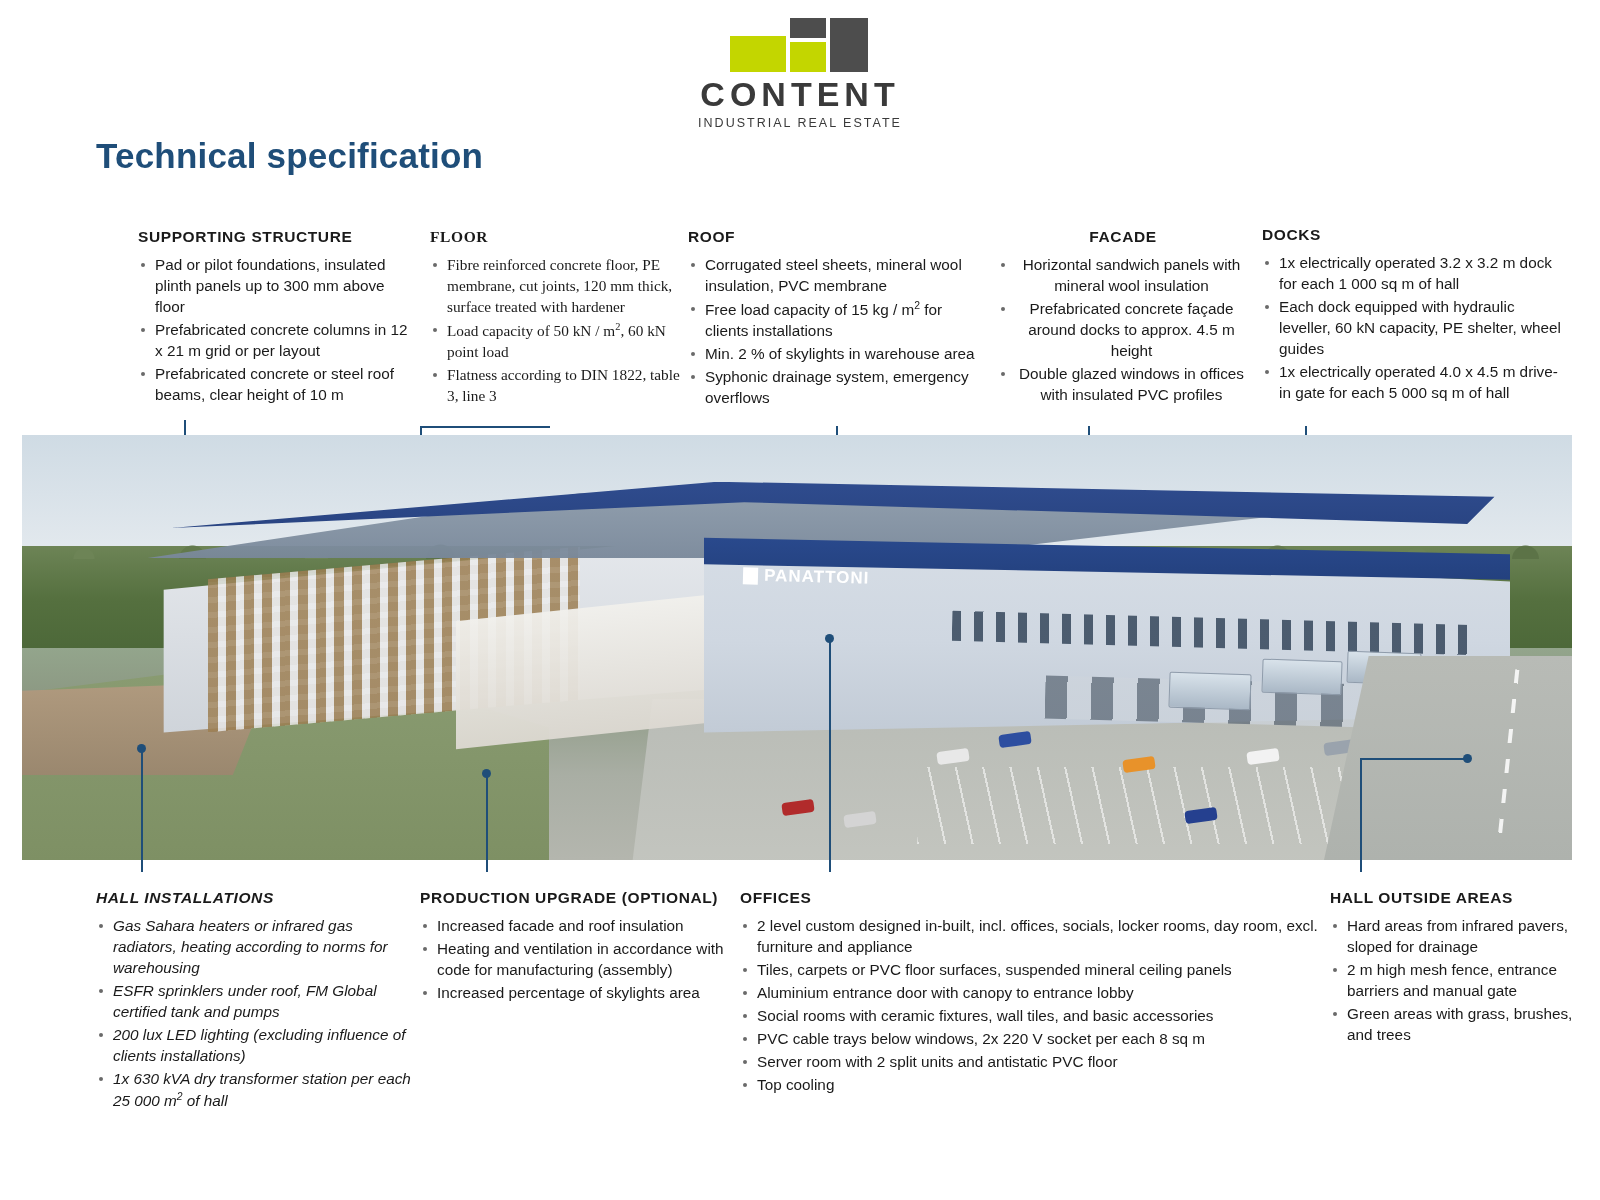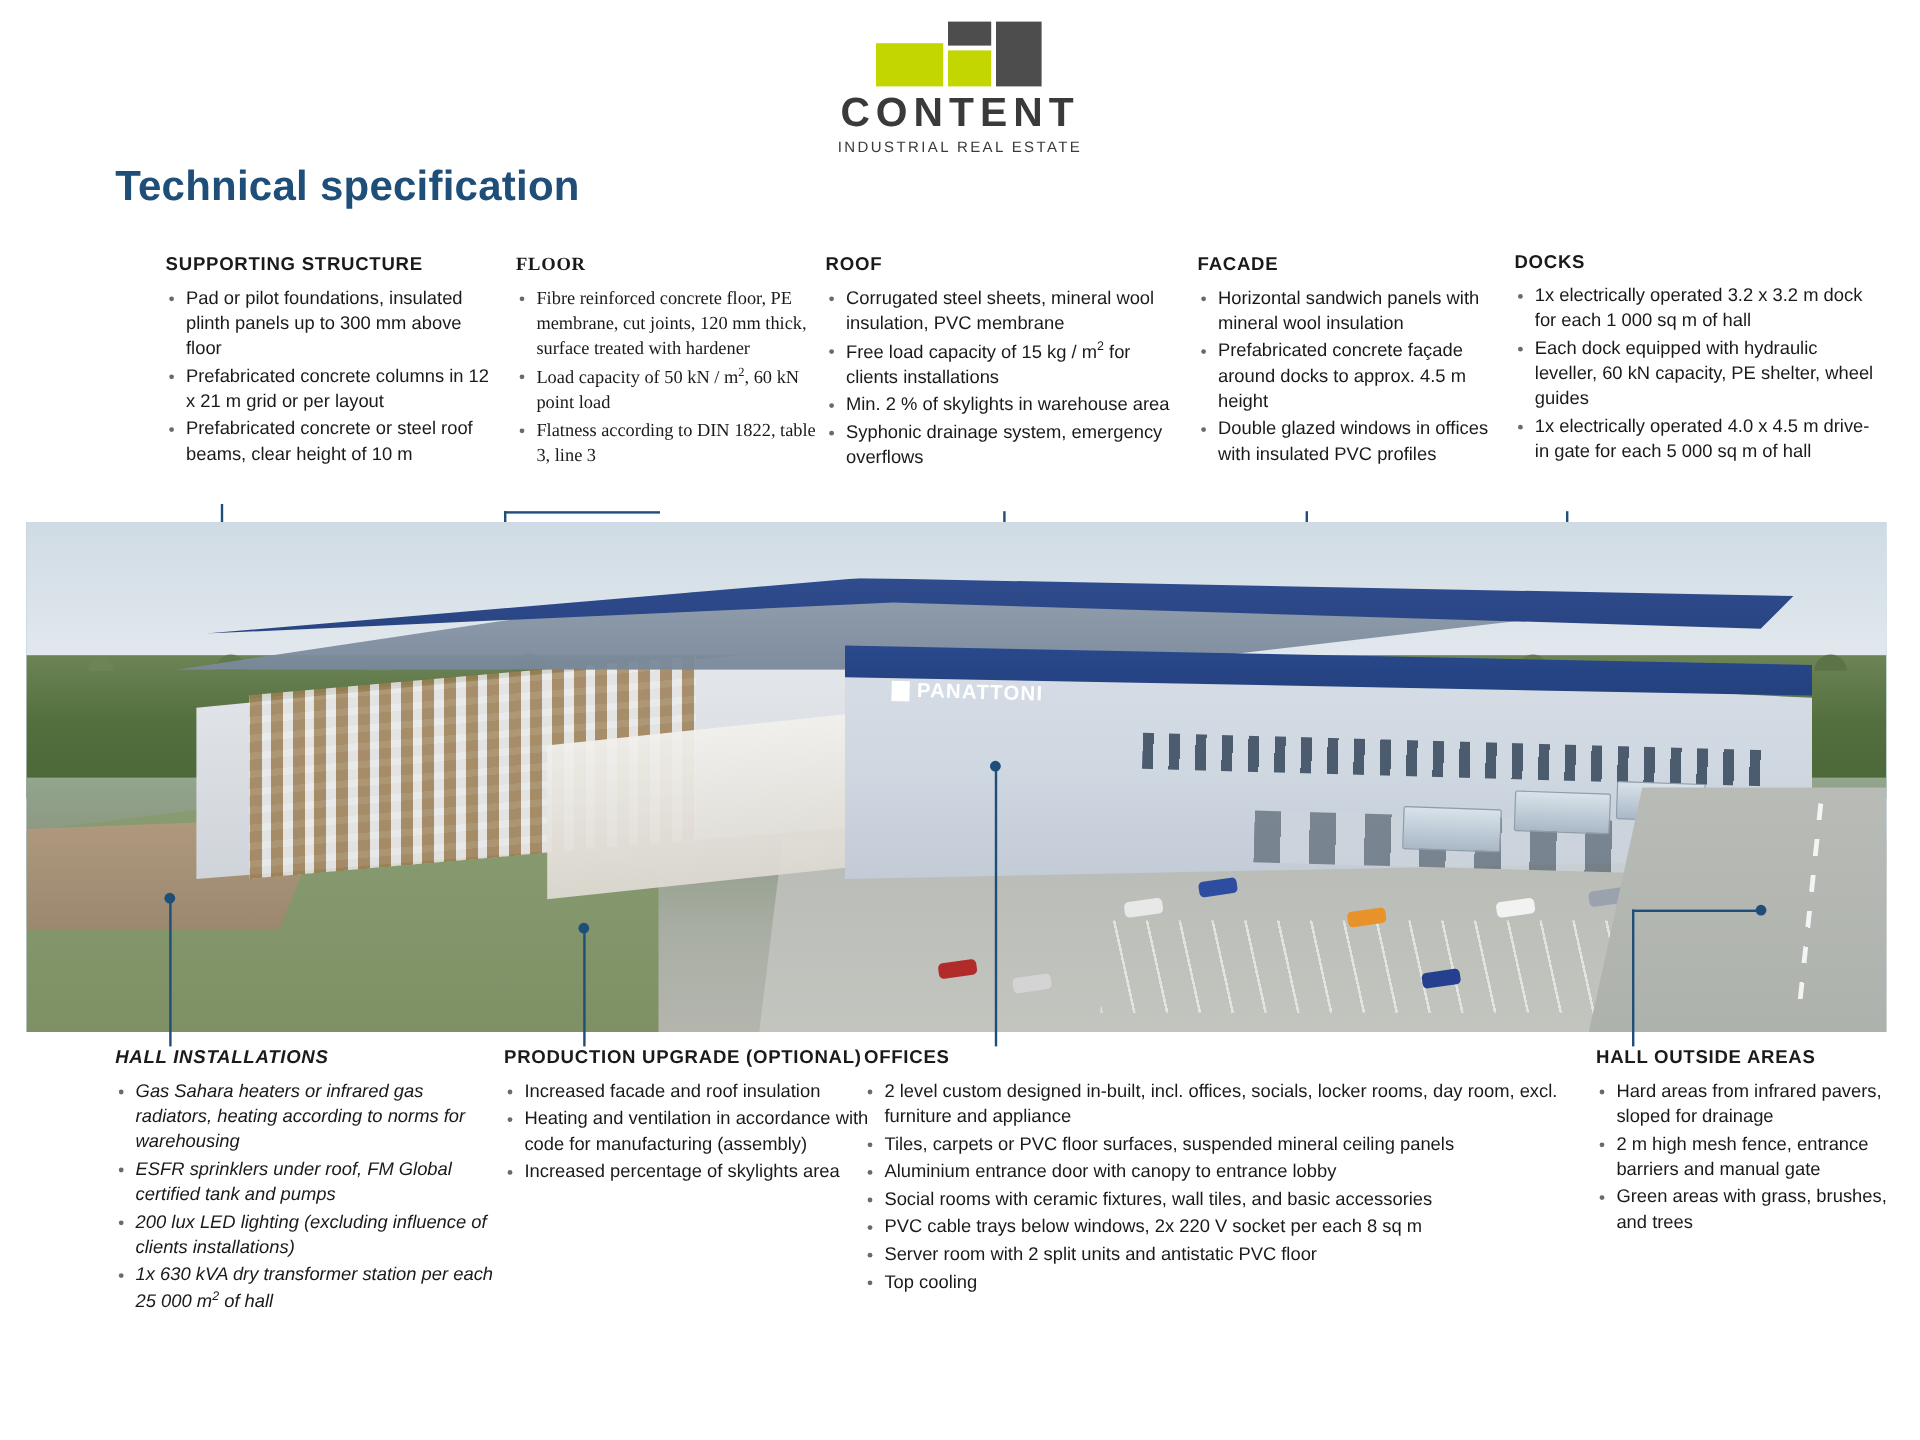--- a/index.html
+++ b/index.html
@@ -65,20 +65,21 @@
   
   .spec-block {
     position: absolute;
   }
   .spec-head {
     font-size: 15.5px;
     font-weight: bold;
     letter-spacing: 0.6px;
     color: #1a1a1a;
     margin-bottom: 9px;
+    margin-top: 16px;
   }
   .spec-list {
     list-style: none;
     margin: 0;
     padding: 0;
   }
   .spec-list li {
     position: relative;
     padding-left: 17px;
     font-size: 15.3px;
@@ -95,27 +96,27 @@
     height: 4px;
     background: #6a6a6a;
     border-radius: 50%;
   }
   sup { font-size: 0.68em; vertical-align: super; }
 
   
   #b-structure { left: 138px; top: 212px; width: 280px; }
   #b-floor     { left: 430px; top: 212px; width: 255px; font-family: Liberation Serif, serif; }
   #b-roof      { left: 688px; top: 212px; width: 300px; }
-  #b-facade    { left: 998px; top: 212px; width: 250px; }
+  #b-facade    { left: 998px; top: 212px; width: 250px; text-align: center; }
   #b-docks     { left: 1262px; top: 210px; width: 300px; }
 
   
   #b-hallinst  { left: 96px;  top: 873px; width: 320px; font-style: italic; }
   #b-produpg   { left: 420px; top: 873px; width: 318px; }
-  #b-offices   { left: 720px; top: 873px; width: 590px; }
+  #b-offices   { left: 740px; top: 873px; width: 590px; }
   #b-outside   { left: 1330px; top: 873px; width: 245px; }
 
   
   .render {
     position: absolute;
     left: 22px;
     top: 435px;
     width: 1550px;
     height: 425px;
     overflow: hidden;

